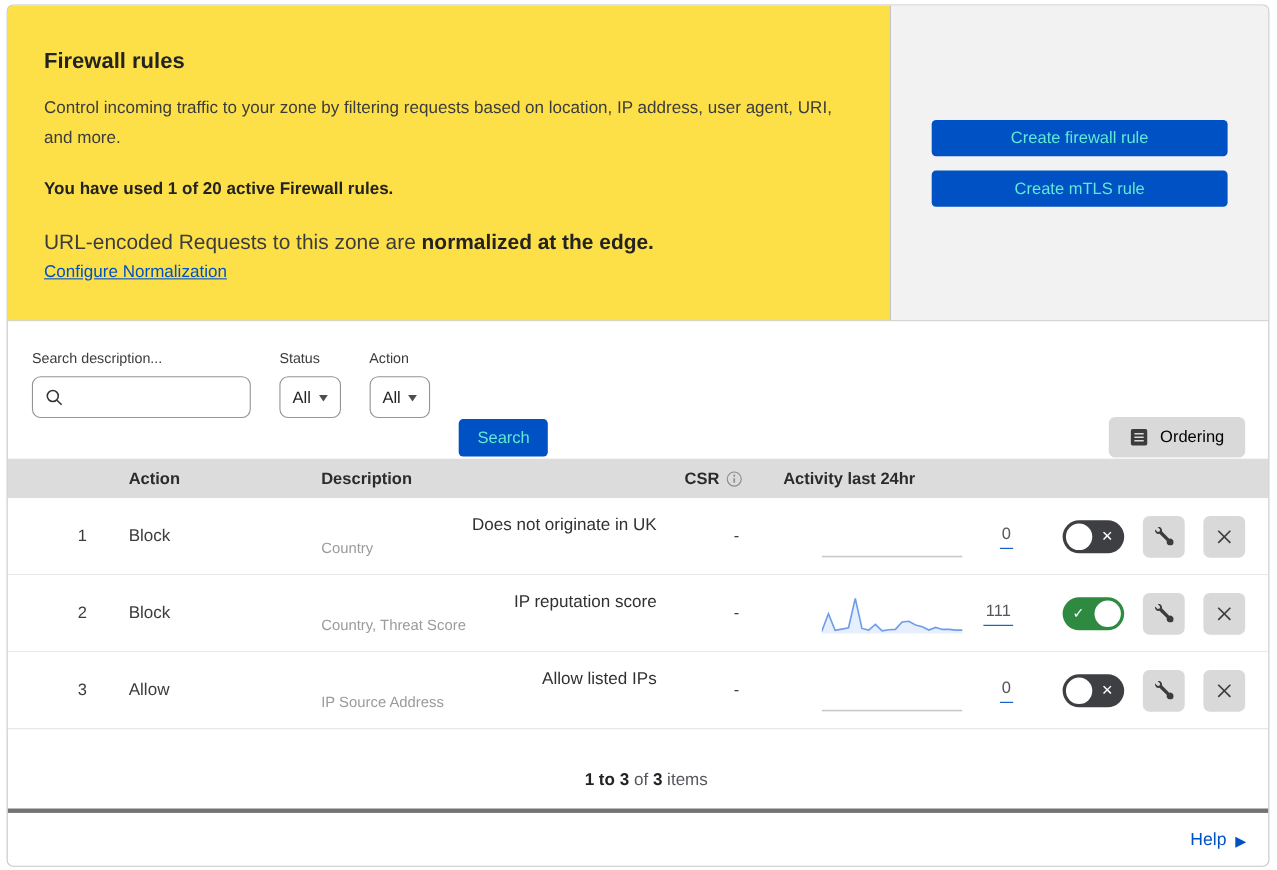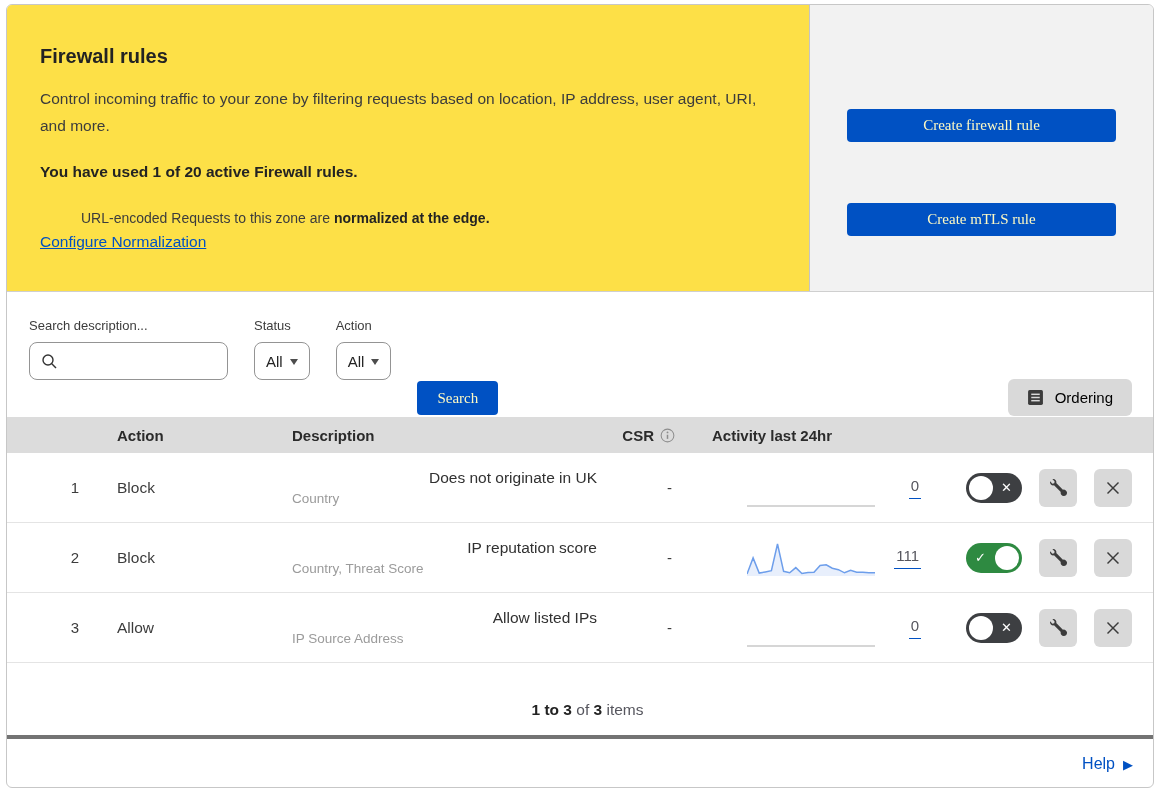--- a/index.html
+++ b/index.html
@@ -12,30 +12,30 @@
   .card {
     position: absolute; left: 6px; top: 4px; width: 1148px; height: 784px;
     border: 1px solid #c7c7c7; border-radius: 6px; background: #fff; overflow: hidden;
   }
   
   .top { display: flex; height: 287px; border-bottom: 1px solid #cfcfcf; }
   .top-left { flex: 1; padding: 40px 40px 0 33px; background: #fde047; border-right: 1px solid #c4c4c4; }
   .page-title { font-size: 20px; font-weight: 600; color: #232323; margin-bottom: 17px; }
   .desc { font-size: 15.5px; line-height: 27px; max-width: 720px; color: #3c3c3c; margin-bottom: 24px; }
   .usage { font-size: 15.5px; font-weight: 700; color: #232323; margin-bottom: 29px; }
-  .norm { font-size: 14px; color: #3c3c3c; margin-bottom: 7px; margin-left: 41px; }
+  .norm { font-size: 19px; color: #3c3c3c; margin-bottom: 7px; }
   .norm b { color: #232323; }
   .link { font-size: 15.5px; color: var(--accent-blue, #0051c3); text-decoration: underline; cursor: pointer; }
   .top-right {
     width: 343px; background: var(--panel-bg, #f2f2f2);
     display: flex; flex-direction: column; justify-content: center; gap: 13px; padding: 0 37px;
   }
   .btn-primary {
-    height: 33px; background: var(--accent-blue, #0051c3); color: #fef9c3; border: none;
-    border-radius: 4px; font-size: 15px; font-family: Liberation Serif, serif; cursor: pointer; width: 100%; margin-top: 48px;
+    height: 33px; background: var(--accent-blue, #0051c3); color: #5eead4; border: none;
+    border-radius: 4px; font-size: 15px; font-family: Liberation Sans, sans-serif; cursor: pointer; width: 100%;
   }
   
   .filters { display: flex; align-items: flex-start; padding: 26px 21px 0 22px; height: 125px; gap: 12px; }
   .fgroup { display: flex; flex-direction: column; margin-right: 14px; }
   .flabel { font-size: 13px; color: #3c3c3c; margin-bottom: 9px; }
   .search-box {
     width: 199px; height: 38px; border: 1px solid #949494; border-radius: 8px;
     display: flex; align-items: center; padding-left: 11px; background: #fff;
   }
   .search-box input { border: none; outline: none; flex: 1; min-width: 0; font-size: 15px; font-family: inherit; background: transparent; margin-left: 8px; }

